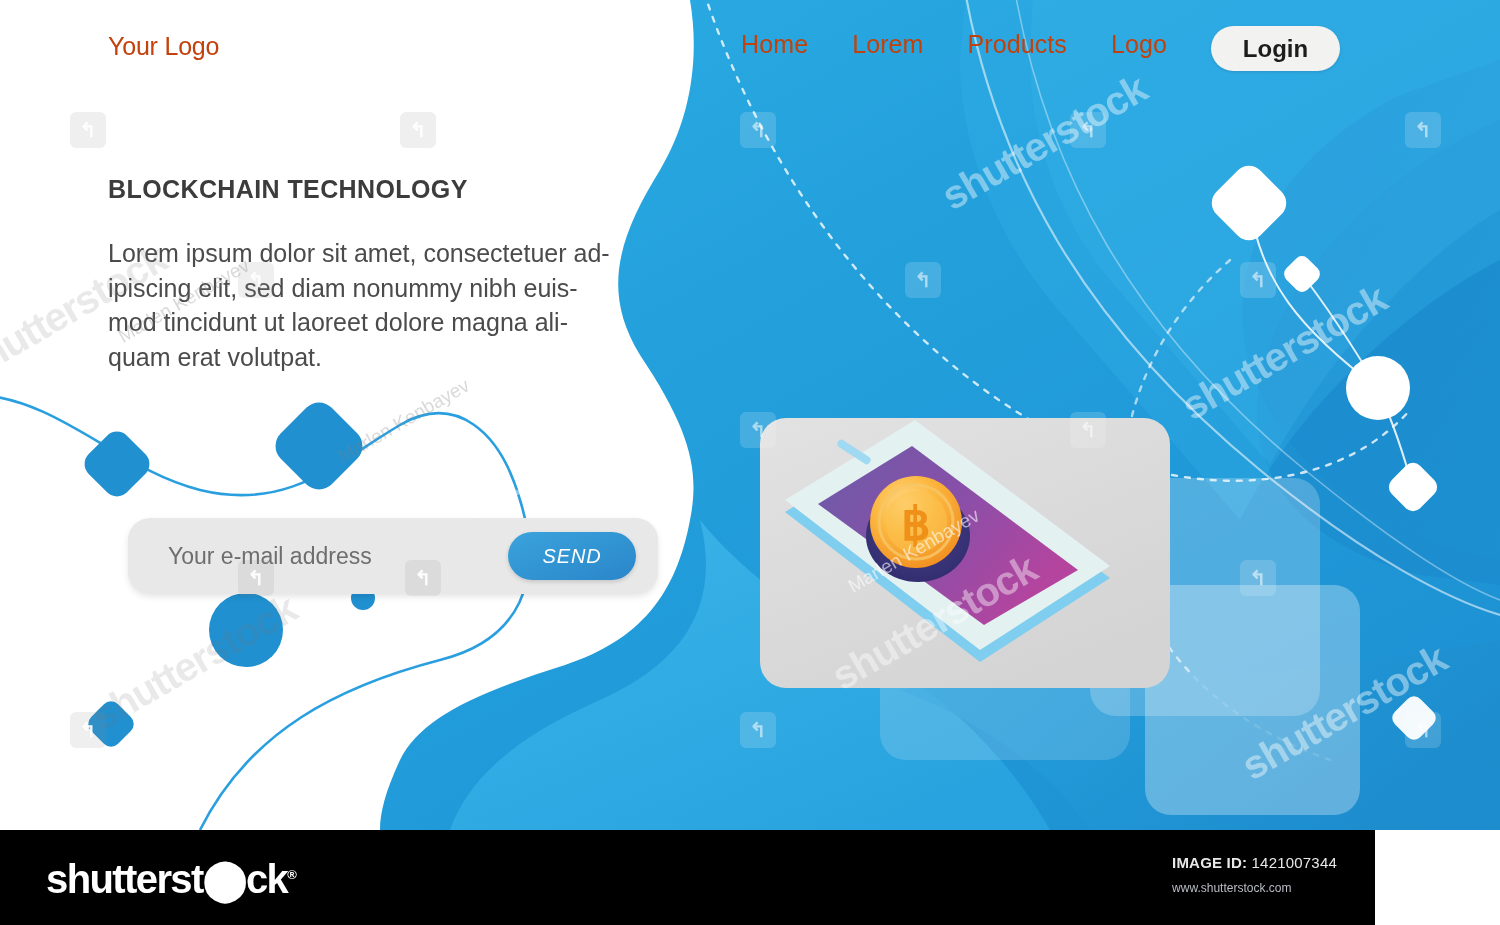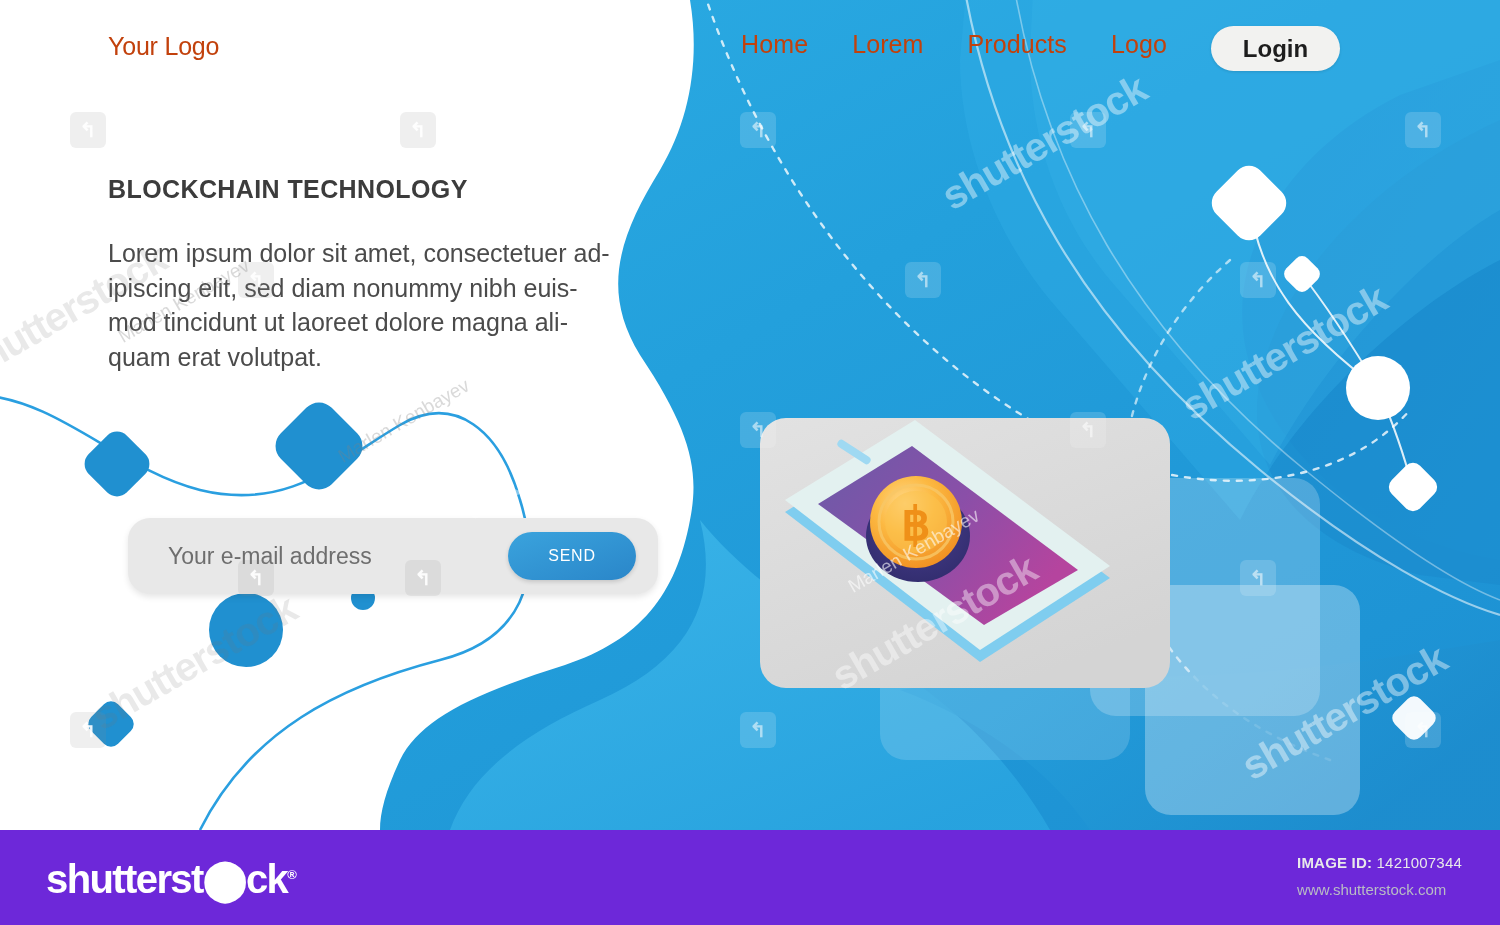--- a/index.html
+++ b/index.html
@@ -61,21 +61,21 @@
     font-family:"Liberation Sans", sans-serif;
     font-size:23px; color:#6e6e6e;
     margin-left:40px; width:320px;
   }
   #email-input::placeholder { color:#6e6e6e; }
   #send-btn {
     position:absolute; right:22px; top:14px;
     width:128px; height:48px; border-radius:24px;
     background:linear-gradient(160deg,#3aa3dd 0%,#2a86c9 100%);
     display:flex; align-items:center; justify-content:center;
-    font-size:16px; color:#ffffff;
+    font-size:20px; font-style:italic; color:#ffffff;
     letter-spacing:0.8px; cursor:pointer;
     box-shadow:0 2px 4px rgba(0,0,0,0.15);
   }
 
   
   #illustration { position:absolute; left:740px; top:400px; width:560px; height:400px; z-index:25; }
 
   
   .wm {
     position:absolute; color:rgba(255,255,255,0.42);
@@ -94,33 +94,33 @@
     position:absolute; width:36px; height:36px; border-radius:6px;
     background:rgba(255,255,255,0.16); z-index:50; pointer-events:none;
     display:flex; align-items:center; justify-content:center;
   }
   .wm-tile.dark { background:rgba(140,140,140,0.14); }
   .wm-tile span { color:rgba(255,255,255,0.55); font-size:20px; font-weight:bold; line-height:1; }
   .wm-tile.dark span { color:rgba(255,255,255,0.9); }
 
   
   #footer {
-    position:absolute; left:0; top:830px; width:1500px; height:95px;
-    background:#6d28d9; z-index:60;
+    position:absolute; left:0; top:830px; width:1375px; height:95px;
+    background:#000000; z-index:60;
   }
   #ss-logo {
     position:absolute; left:46px; top:26px;
     font-size:40px; font-weight:bold; color:#ffffff;
     letter-spacing:-1.6px;
   }
   #ss-reg { font-size:13px; vertical-align:super; letter-spacing:0; }
   #footer-right { position:absolute; right:38px; top:24px; }
   #image-id { font-size:15px; color:#e8e8ea; letter-spacing:0.2px; }
   #image-id b { font-weight:bold; }
-  #footer-url { font-size:15px; color:#b9bcc4; margin-top:10px; }
+  #footer-url { font-size:12px; color:#b9bcc4; margin-top:10px; }
 </style>
 </head>
 <body>
 
 <div id="stage">
 
   <svg id="bg-art" viewBox="0 0 1500 830" preserveAspectRatio="none">
     <defs>
       <linearGradient id="gBlueMain" x1="0" y1="0" x2="1" y2="1">
         <stop offset="0%" stop-color="#2fb0e6"></stop>

